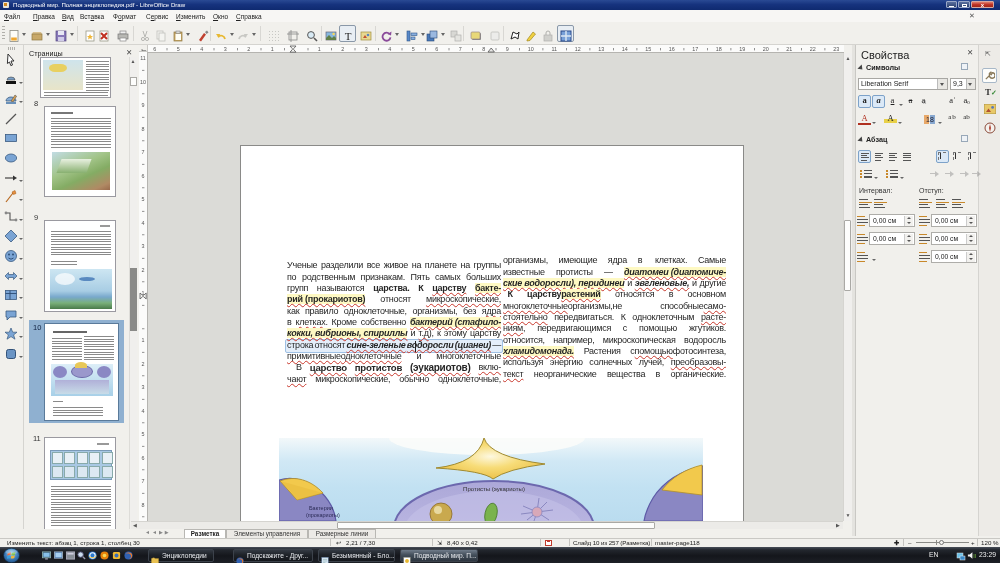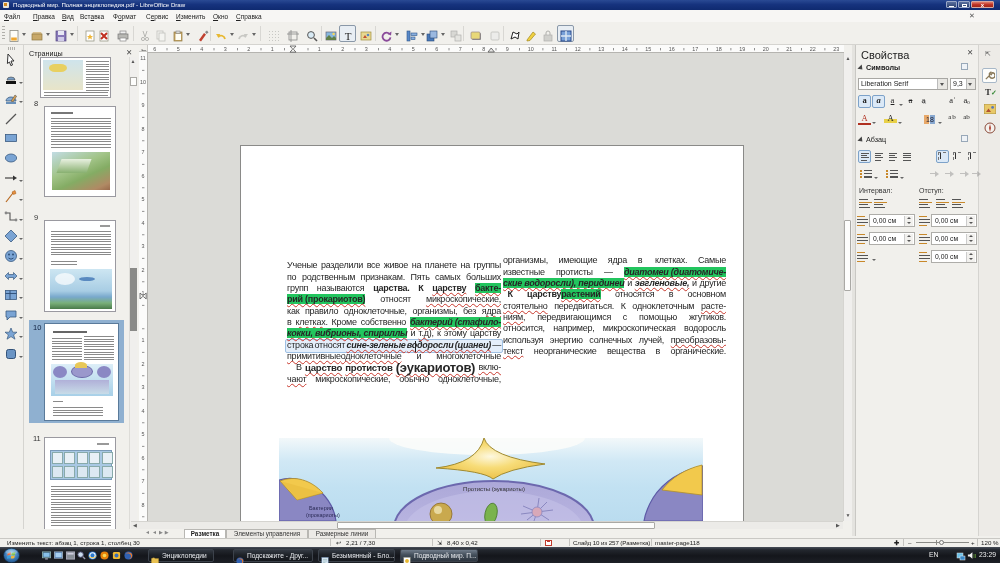--- a/index.html
+++ b/index.html
@@ -11,21 +11,21 @@
 .ldd{position:absolute;left:19px;width:0;height:0;border-left:2px solid transparent;border-right:2px solid transparent;border-top:2.6px solid #666}
 .thumb{position:absolute;background:#fff;border:1px solid #9a99a0}
 .pno{position:absolute;font-size:7.5px;color:#333}
 .txtl{background-image:repeating-linear-gradient(to bottom,#8a8a8a 0,#8a8a8a 1px,transparent 1px,transparent 2.6px)}
 .sbtn{position:absolute;width:13px;height:13px;border-radius:2px}
 .sbtn.on{background:#dbe9f7;border:1px solid #7da2c9}
 .spin{position:absolute;width:46px;height:13px;background:#fff;border:1px solid #aeada9;font-size:6.8px;color:#222;padding:2px 0 0 3px}
 .spinb{position:absolute;right:1px;top:1px;width:9px;height:10px;border-left:1px solid #ccc;background:#f2f1ee}
 .lbl{position:absolute;font-size:7px;color:#333}
 .sq{text-decoration:underline wavy #c8372b;text-decoration-thickness:0.5px;text-underline-offset:1px;text-decoration-skip-ink:none}
-.sh{background:#22c55e}
+.sh{background:#fef9c3}
 .ln{height:11.35px;white-space:nowrap}
 .lnj{height:11.35px;display:flex;justify-content:space-between;white-space:nowrap}
 .lnj span.w{display:inline-block}
 b{font-weight:bold}
 .bi{font-weight:bold;font-style:italic}
 </style></head><body>
 <div class="abs" style="left:0;top:0;width:1000px;height:10px;background:linear-gradient(#2a4a94 0%,#16337e 45%,#0f2a70 100%)"></div>
 <div class="abs" style="left:3px;top:2px;width:6px;height:6px;background:#e8e4d8;border-radius:1px"></div>
 <div class="abs" style="left:4px;top:3px;width:3px;height:3px;background:#d08820"></div>
 <div class="abs" style="left:13px;top:1.2px;font-size:6.1px;color:#fff">Подводный мир. Полная энциклопедия.pdf - LibreOffice Draw</div>
@@ -400,21 +400,21 @@
       </div>
       <div class="lnj">
         <span class="w"><span class="sq">примитивные</span><span class="sq">одноклеточные</span></span>
         <span class="w">и</span>
         <span class="w">многоклеточные</span>
       </div>
       <div class="lnj">
         <span class="w">&nbsp;&nbsp;&nbsp;&nbsp;В</span>
         <span class="w"><b style="font-size:9.6px"><span class="sq">царство</span></b></span>
         <span class="w"><b style="font-size:9.6px"><span class="sq">протистов</span></b></span>
-        <span class="w"><b style="font-size:13px"><span class="sq">(эукариотов)</span></b></span>
+        <span class="w"><b style="font-size:10px"><span class="sq">(эукариотов)</span></b></span>
         <span class="w"><span class="sq">вклю-</span></span>
       </div>
       <div class="lnj">
         <span class="w"><span class="sq">чают</span></span>
         <span class="w">микроскопические,</span>
         <span class="w">обычно</span>
         <span class="w">одноклеточные,</span>
       </div>
     </div>
     <div class="abs" style="left:355px;top:202.7px;width:223px;font-size:9px;letter-spacing:-0.25px;line-height:11.35px;color:#262626">
@@ -440,38 +440,47 @@
         <span class="w">другие</span>
       </div>
       <div class="lnj">
         <span class="w">&nbsp;&nbsp;<b>К</b></span>
         <span class="w"><b>царству<span class="sh sq">растений</span></b></span>
         <span class="w">относятся</span>
         <span class="w">в</span>
         <span class="w">основном</span>
       </div>
       <div class="lnj">
+        <span class="w"><span class="sq">многоклеточные</span>организмы,не</span>
+        <span class="w">способные<span class="sq">само-</span></span>
+      </div>
+      <div class="lnj">
         <span class="w"><span class="sq">стоятельно</span></span>
         <span class="w">передвигаться.</span>
         <span class="w">К</span>
         <span class="w">одноклеточным</span>
         <span class="w"><span class="sq">расте-</span></span>
       </div>
       <div class="lnj">
         <span class="w"><span class="sq">ниям</span>,</span>
         <span class="w">передвигающимся</span>
         <span class="w">с</span>
         <span class="w">помощью</span>
         <span class="w">жгутиков.</span>
       </div>
       <div class="lnj">
         <span class="w">относится,</span>
         <span class="w">например,</span>
         <span class="w">микроскопическая</span>
         <span class="w">водоросль</span>
+      </div>
+      <div class="lnj">
+        <span class="w"><span class="bi sh sq">хламидомонада.</span></span>
+        <span class="w">Растения</span>
+        <span class="w">с<span class="sq">помощью</span>фотосинтеза,</span>
       </div>
       <div class="lnj">
         <span class="w">используя</span>
         <span class="w">энергию</span>
         <span class="w">солнечных</span>
         <span class="w">лучей,</span>
         <span class="w"><span class="sq">преобразовы-</span></span>
       </div>
       <div class="lnj">
         <span class="w"><span class="sq">текст</span></span>
@@ -725,21 +734,21 @@
     <rect x="0" y="1" width="5" height="9" fill="#e8a868"></rect>
     <rect x="6" y="1" width="5" height="9" fill="#88a8d0"></rect>
     <text x="6" y="8" font-size="7" text-anchor="middle" fill="#223">18</text>
   </svg>
 <div class="ldd" style="left:938px;top:122px"></div>
 <div class="sbtn" style="left:946px;top:113px;width:13px"></div>
 <div class="abs" style="left:946px;top:113px;width:13px;text-align:center;font-size:8.5px;font-family:'Liberation Serif';color:#222;font-size:7px;letter-spacing:1px">ab</div>
 <div class="sbtn" style="left:960px;top:113px;width:13px"></div>
 <div class="abs" style="left:960px;top:113px;width:13px;text-align:center;font-size:8.5px;font-family:'Liberation Serif';color:#222;font-size:7px">ab</div>
 <div class="abs" style="left:859px;top:137px;width:0;height:0;border-top:3px solid transparent;border-bottom:3px solid transparent;border-left:4px solid #444;transform:rotate(45deg)"></div>
-<div class="abs" style="left:866px;top:134.5px;font-size:7.2px;font-weight:normal;color:#222">Абзац</div>
+<div class="abs" style="left:866px;top:134.5px;font-size:7.2px;font-weight:bold;color:#222">Абзац</div>
 <div class="abs" style="left:961px;top:135px;width:7px;height:7px;border:1px solid #98a8b8;background:#eef2f6"></div>
 <div class="sbtn on" style="left:858px;top:150px"></div>
 <div style="position:absolute;left:860.5px;top:153.0px;width:8px;height:1.1px;background:#555"></div>
 <div style="position:absolute;left:860.5px;top:155.2px;width:6px;height:1.1px;background:#555"></div>
 <div style="position:absolute;left:860.5px;top:157.4px;width:8px;height:1.1px;background:#555"></div>
 <div style="position:absolute;left:860.5px;top:159.6px;width:6px;height:1.1px;background:#555"></div>
 <div class="sbtn" style="left:872px;top:150px"></div>
 <div style="position:absolute;left:874.5px;top:153.0px;width:8px;height:1.1px;background:#555"></div>
 <div style="position:absolute;left:874.5px;top:155.2px;width:6px;height:1.1px;background:#555"></div>
 <div style="position:absolute;left:874.5px;top:157.4px;width:8px;height:1.1px;background:#555"></div>

